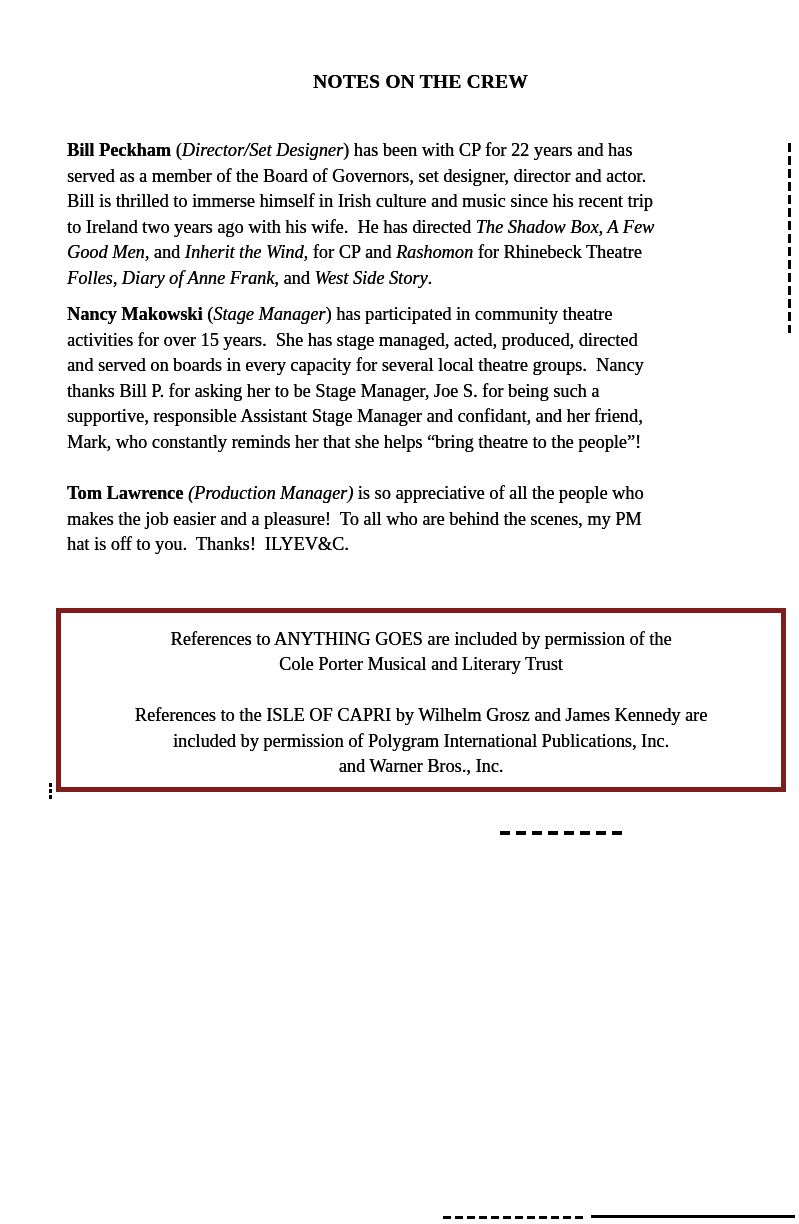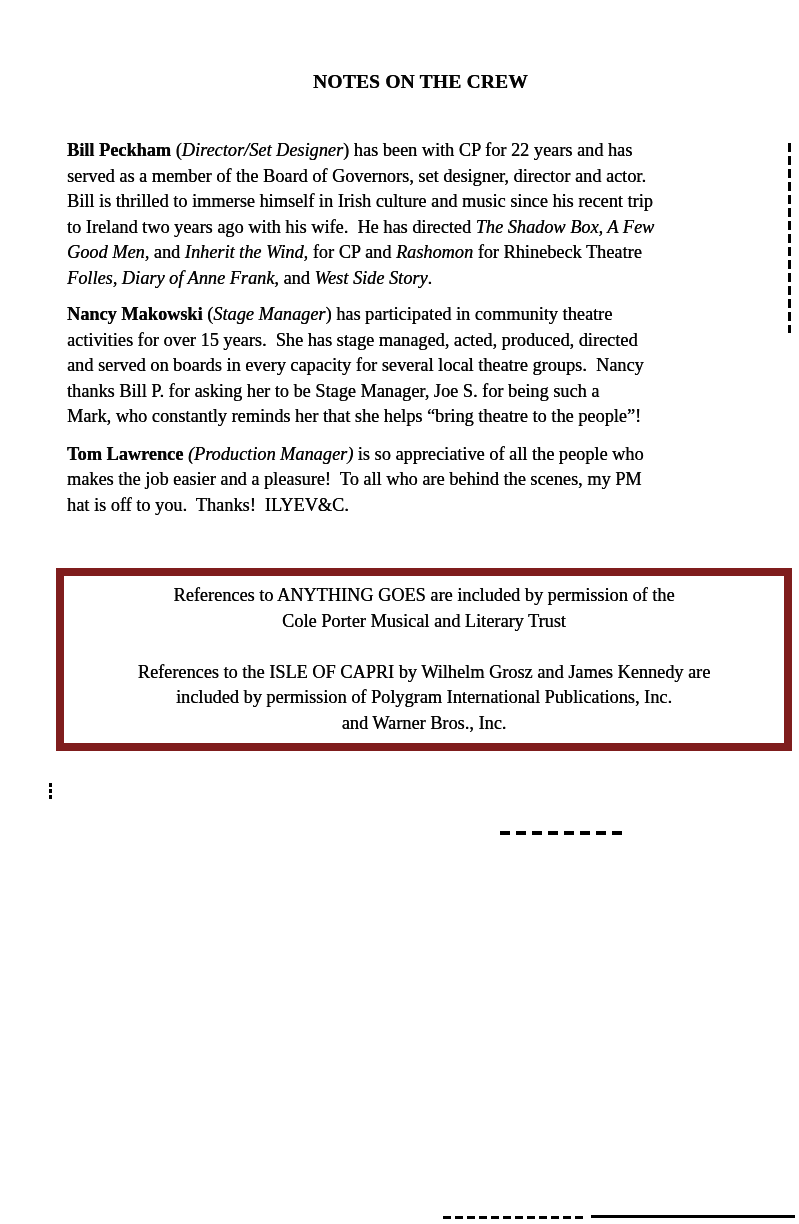--- a/index.html
+++ b/index.html
@@ -26,26 +26,26 @@
     text-align: center;
     letter-spacing: 0.2px;
   }
   .para { font-size: 18.3px; line-height: 25.5px; }
   .para .line { white-space: pre; }
   .s-b { font-weight: 700; }
   .s-i { font-style: italic; }
   .s-r { font-style: normal; font-weight: 400; }
   #paragraphs .para:nth-child(1) { margin-top: 45px; }
   #paragraphs .para:nth-child(2) { margin-top: 11px; }
-  #paragraphs .para:nth-child(3) { margin-top: 12px; }
+  #paragraphs .para:nth-child(3) { margin-top: 26px; }
   .notice {
     margin: 50px 0 0 -11px;
     width: 700px;
-    border: 8px solid #7f1d1d;
-    padding: 7px 10px 7px 10px;
+    border: 5px solid #7f1d1d;
+    padding: 14px 10px 7px 10px;
     text-align: center;
     font-size: 18.3px;
     line-height: 25.5px;
   }
   .nline { white-space: pre; }
   
   .artifact { position: absolute; }
   .artifact-right-edge {
     left: 788px; top: 143px; width: 3px; height: 190px;
     background: repeating-linear-gradient(180deg, #000 0 9px, transparent 9px 13px);
@@ -80,20 +80,21 @@
           <div class="line"><span class="s-r">Bill is thrilled to immerse himself in Irish culture and music since his recent trip</span></div>
           <div class="line"><span class="s-r">to Ireland two years ago with his wife.  He has directed </span><span class="s-i">The Shadow Box, A Few</span></div>
           <div class="line"><span class="s-i">Good Men,</span><span class="s-r"> and </span><span class="s-i">Inherit the Wind,</span><span class="s-r"> for CP and </span><span class="s-i">Rashomon</span><span class="s-r"> for Rhinebeck Theatre</span></div>
           <div class="line"><span class="s-i">Folles,</span><span class="s-r"> </span><span class="s-i">Diary of Anne Frank,</span><span class="s-r"> and </span><span class="s-i">West Side Story</span><span class="s-r">.</span></div>
         </div>
         <div class="para">
           <div class="line"><span class="s-b">Nancy Makowski</span><span class="s-r"> (</span><span class="s-i">Stage Manager</span><span class="s-r">) has participated in community theatre</span></div>
           <div class="line"><span class="s-r">activities for over 15 years.  She has stage managed, acted, produced, directed</span></div>
           <div class="line"><span class="s-r">and served on boards in every capacity for several local theatre groups.  Nancy</span></div>
           <div class="line"><span class="s-r">thanks Bill P. for asking her to be Stage Manager, Joe S. for being such a</span></div>
+          <div class="line"><span class="s-r">supportive, responsible Assistant Stage Manager and confidant, and her friend,</span></div>
           <div class="line"><span class="s-r">Mark, who constantly reminds her that she helps “bring theatre to the people”!</span></div>
         </div>
         <div class="para">
           <div class="line"><span class="s-b">Tom Lawrence</span><span class="s-r"> </span><span class="s-i">(Production Manager)</span><span class="s-r"> is so appreciative of all the people who</span></div>
           <div class="line"><span class="s-r">makes the job easier and a pleasure!  To all who are behind the scenes, my PM</span></div>
           <div class="line"><span class="s-r">hat is off to you.  Thanks!  ILYEV&amp;C.</span></div>
         </div>
       </div>
     <div id="notice" class="notice">
         <div class="nline">References to ANYTHING GOES are included by permission of the</div>

